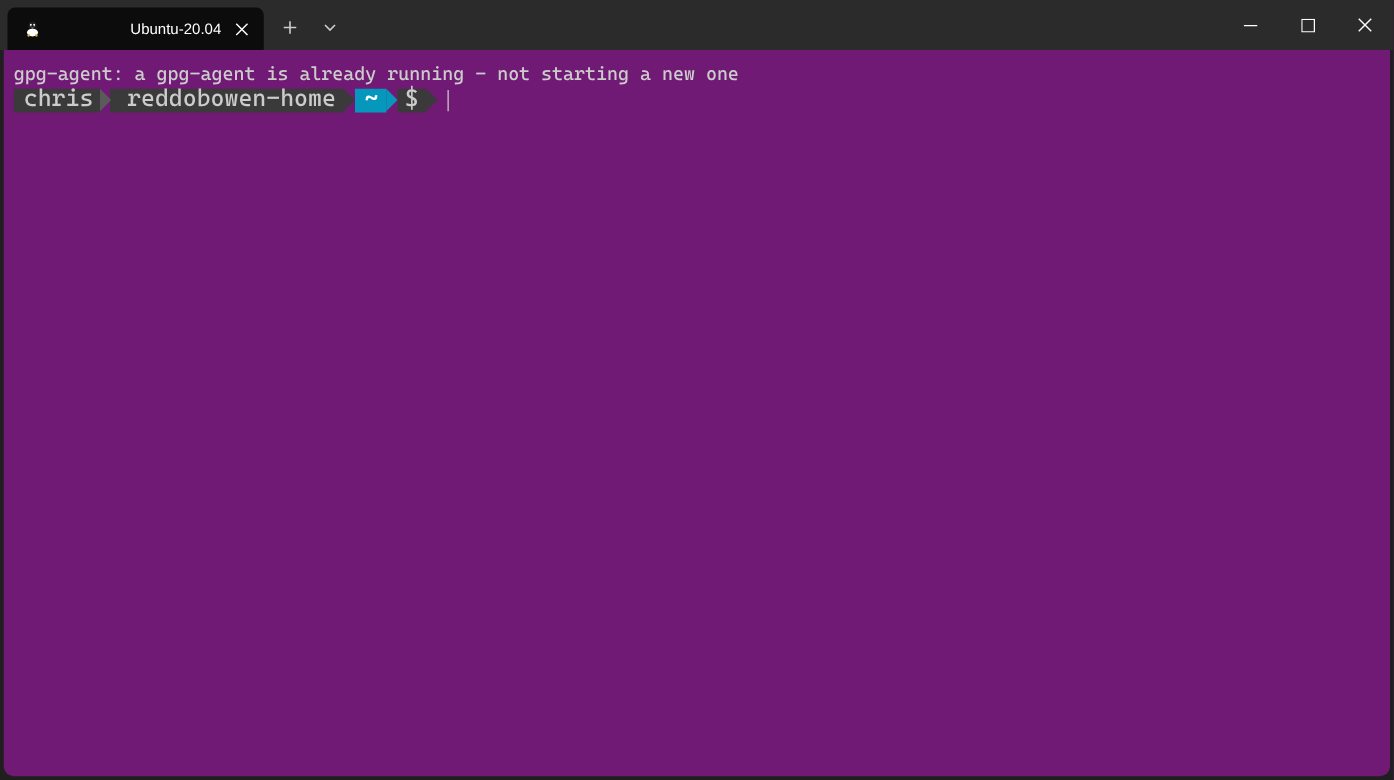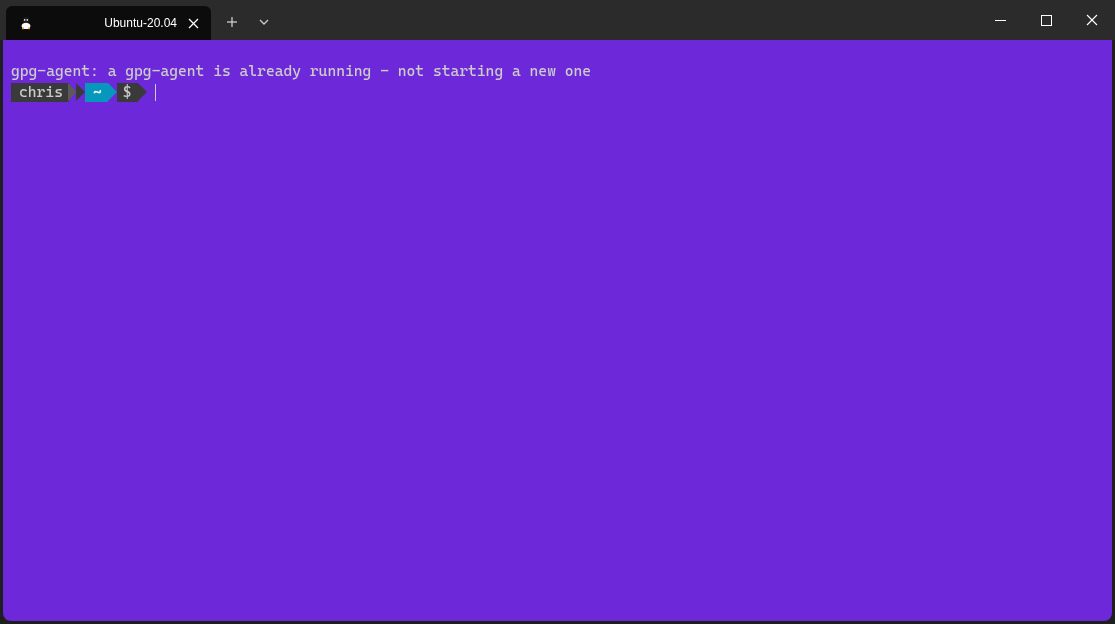--- a/index.html
+++ b/index.html
@@ -88,22 +88,22 @@
       width: 46px;
       height: 40px;
       display: flex;
       align-items: center;
       justify-content: center;
       color: #ffffff;
       cursor: pointer;
     }
     .terminal-body {
       flex: 1;
-      background: #6d28d9;
-      padding: 22px 8px;
+      background: #701a75;
+      padding: 10px 8px;
       font-family: 'Cascadia Mono', 'Consolas', monospace;
       font-size: 15px;
       line-height: 1.25;
       color: #cccccc;
       border-radius: 0 0 8px 8px;
       margin: 0 3px 3px 3px;
     }
     .terminal-line {
       white-space: pre;
     }
@@ -111,21 +111,21 @@
       display: flex;
       align-items: center;
       margin-top: 2px;
     }
     .seg {
       display: flex;
       align-items: center;
       height: 19px;
       padding: 0 6px 0 8px;
       position: relative;
-      font-size: 15px;
+      font-size: 19px;
     }
     .seg-user {
       background: #3a3a3a;
       color: #cccccc;
     }
     .seg-host {
       background: #3a3a3a;
       color: #cccccc;
     }
     .seg-dir {
@@ -234,20 +234,23 @@
   </div>
 </div>
 
 <div class="terminal-body">
   <div class="terminal-line">gpg-agent: a gpg-agent is already running - not starting a new one</div>
   <div class="prompt-line">
     <div class="seg seg-user">
       <span>chris</span>
     </div>
     <div class="sep-inner"></div>
+    <div class="seg seg-host">
+      <span>reddobowen-home</span>
+    </div>
     <div class="arrow arrow-host-to-dir"></div>
     <div class="seg seg-dir">
       <span>~</span>
     </div>
     <div class="arrow arrow-dir-to-dollar"></div>
     <div class="seg seg-dollar">
       <span>$</span>
     </div>
     <div class="arrow arrow-dollar-end"></div>
     <span class="cursor"></span>

